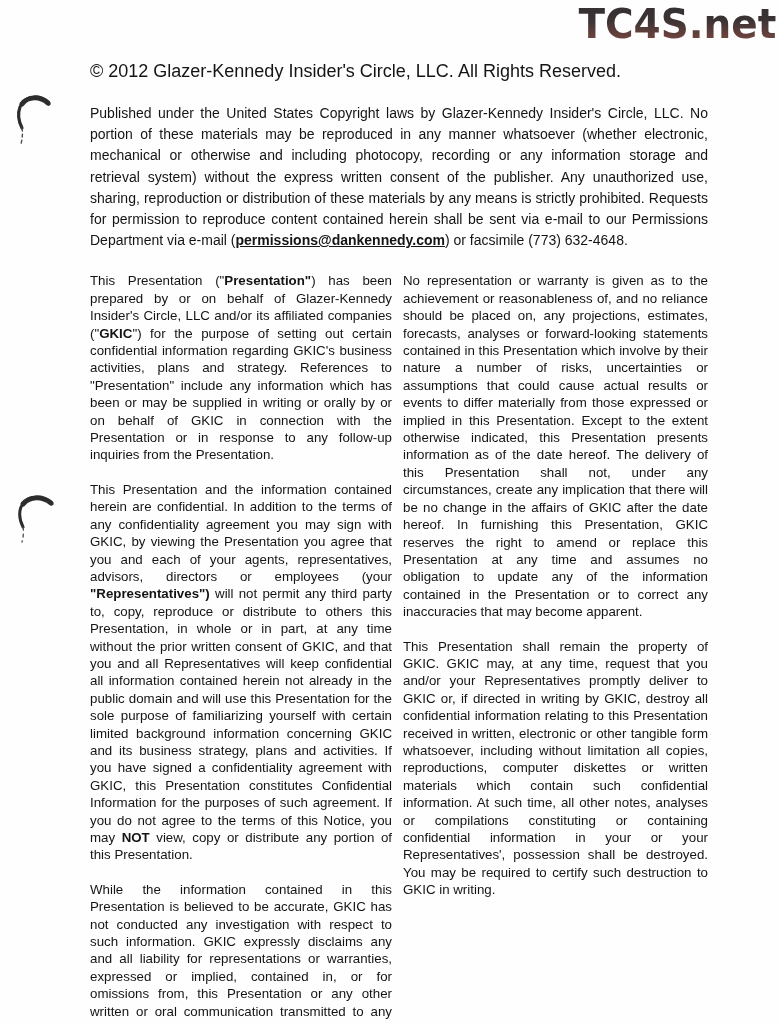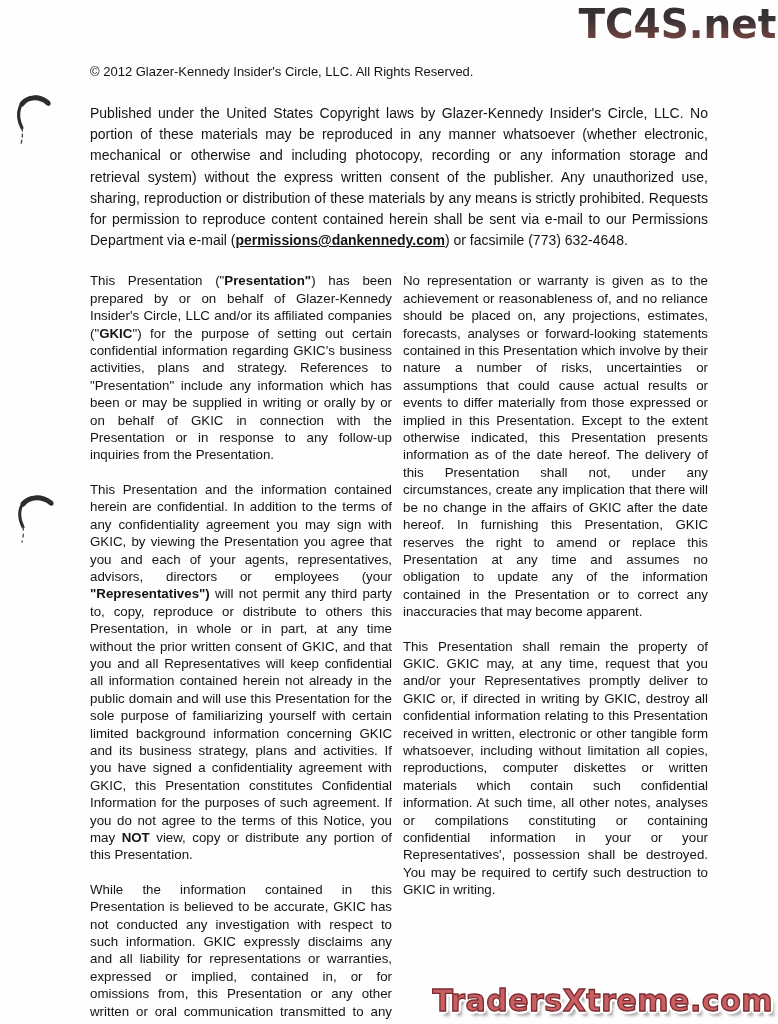--- a/index.html
+++ b/index.html
@@ -19,21 +19,21 @@
 
   
   .content {
     position: absolute;
     left: 90px;
     top: 62px;
     width: 618px;
   }
   .copyright {
     margin: 0 0 22px 0;
-    font-size: 13px;
+    font-size: 18px;
     line-height: 19px;
   }
   .intro {
     margin: 0 0 21px 0;
     font-size: 14px;
     line-height: 21.2px;
     text-align: justify;
   }
   .cols {
     display: flex;
@@ -148,15 +148,14 @@
         <p><span>While the information contained in this Presentation is believed to be accurate, GKIC has not conducted any investigation with respect to such information.  GKIC expressly disclaims any and all liability for representations or warranties, expressed or implied, contained in, or for omissions from, this Presentation or any other written or oral communication transmitted to any interested party in connection with this Presentation, so far as is permitted by law.</span></p>
       </div>
       <div class="col col-right">
         <p><span>No representation or warranty is given as to the achievement or reasonableness of, and no reliance should be placed on, any projections, estimates, forecasts, analyses or forward-looking statements contained in this Presentation which involve by their nature a number of risks, uncertainties or assumptions that could cause actual results or events to differ materially from those expressed or implied in this Presentation.  Except to the extent otherwise indicated, this Presentation presents information as of the date hereof.  The delivery of this Presentation shall not, under any circumstances, create any implication that there will be no change in the affairs of GKIC after the date hereof.  In furnishing this Presentation, GKIC reserves the right to amend or replace this Presentation at any time and assumes no obligation to update any of the information contained in the Presentation or to correct any inaccuracies that may become apparent.</span></p>
         <p><span>This Presentation shall remain the property of GKIC.  GKIC may, at any time, request that you and/or your Representatives promptly deliver to GKIC or, if directed in writing by GKIC, destroy all confidential information relating to this Presentation received in written, electronic or other tangible form whatsoever, including without limitation all copies, reproductions, computer diskettes or written materials which contain such confidential information.  At such time, all other notes, analyses or compilations constituting or containing confidential information in your or your Representatives', possession shall be destroyed.  You may be required to certify such destruction to GKIC in writing.</span></p>
       </div>
     </div>
   </div>
 
 
-  <div class="wm wm-bottom">TradersXtreme.com</div>
 
 </div>
 
 </body></html>

